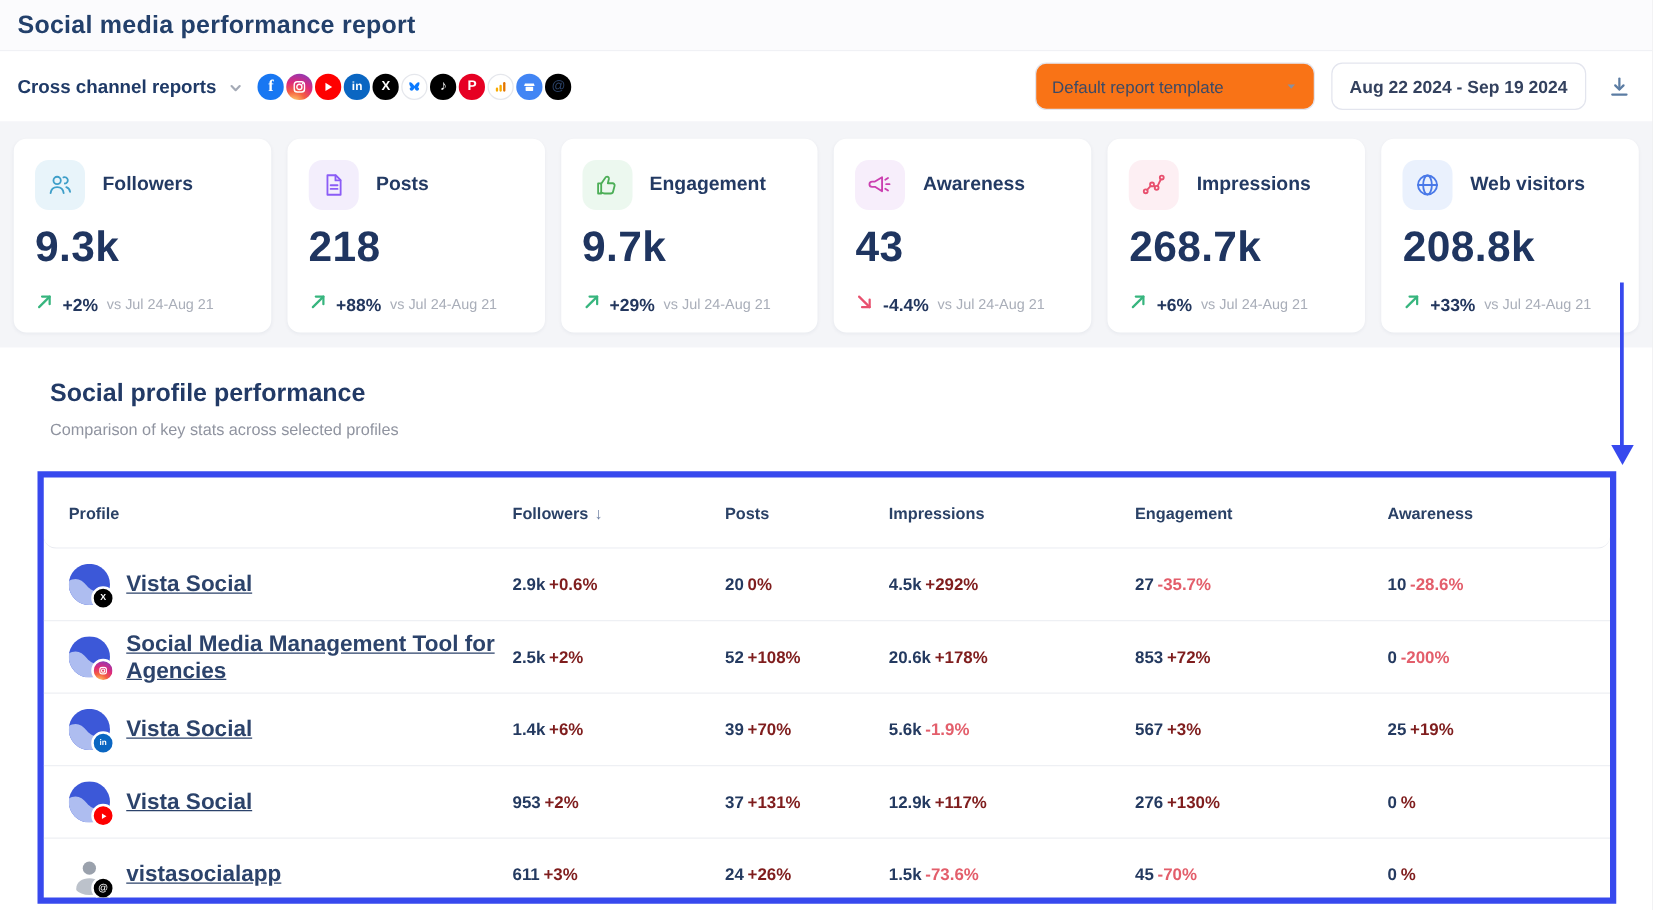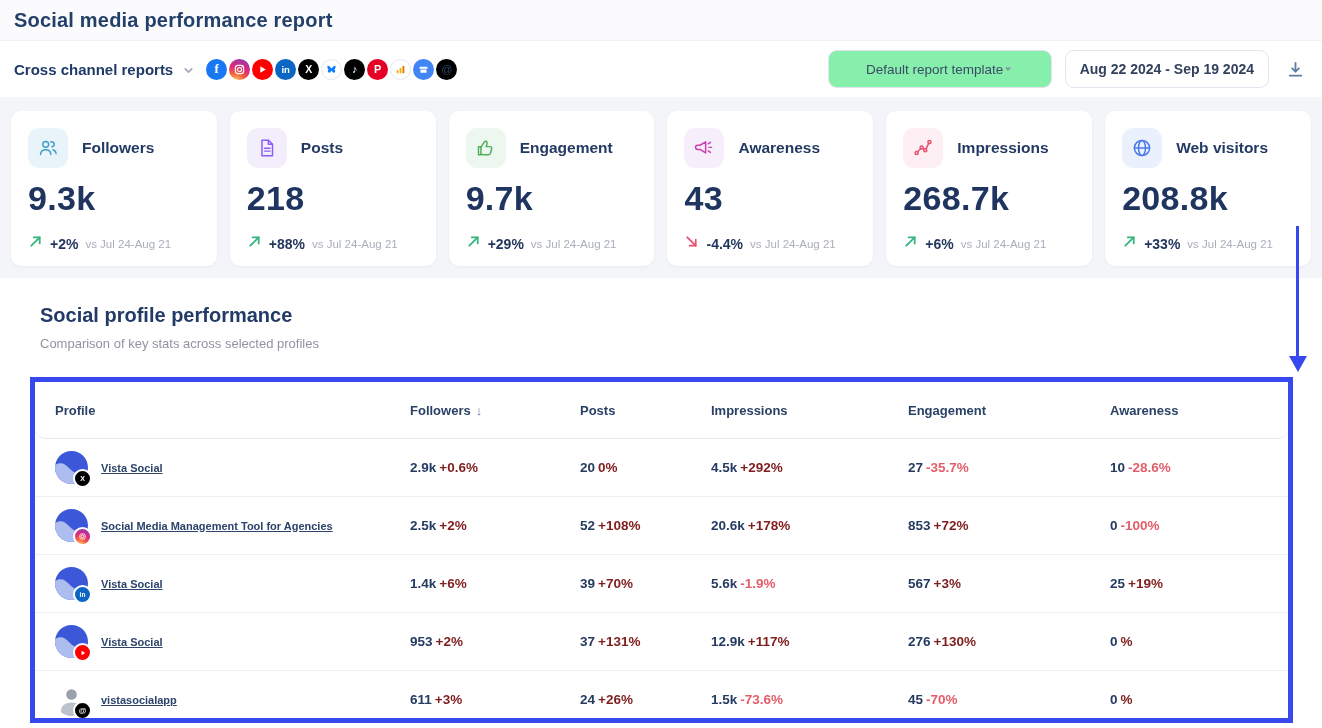--- a/index.html
+++ b/index.html
@@ -25,22 +25,22 @@
   .net.li{background:#0a66c2;font-size:9.5px;}
   .net.xx{background:#000;font-size:10.5px;}
   .net.bs{background:#fff;border:1px solid #e5e7ec;}
   .net.tt{background:#000;font-size:11px;}
   .net.pi{background:#e60023;font-size:11px;}
   .net.ga{background:#fff;border:1px solid #e5e7ec;}
   .net.gb{background:#4285f4;}
   .net.th{background:#000;font-size:11px;font-weight:400;}
 
   .tb-right{margin-left:auto;display:flex;align-items:center;gap:13px;}
-  .selectbox{width:224px;height:38px;border:1px solid #e3e5ee;border-radius:9px;background:#86efac;
-             display:flex;align-items:center;justify-content:center;padding:0 13px;
+  .selectbox{width:224px;height:38px;border:1px solid #e3e5ee;border-radius:9px;background:#f97316;
+             display:flex;align-items:center;justify-content:space-between;padding:0 13px;
              font-size:13.5px;color:#3c4a66;box-sizing:border-box;cursor:pointer;}
   .datebox{height:38px;border:1px solid #e3e5ee;border-radius:9px;background:#fff;
            display:flex;align-items:center;padding:0 14px;font-size:14px;font-weight:600;
            color:#33415e;box-sizing:border-box;cursor:pointer;}
   .dl-btn{display:flex;align-items:center;justify-content:center;width:26px;height:26px;cursor:pointer;}
 
   
   .cards{display:flex;gap:13px;padding:14px 11px 12px 11px;}
   .card{flex:1;height:155px;background:#fff;border-radius:10px;box-sizing:border-box;
         padding:17px 17px 14px 17px;box-shadow:0 1px 3px rgba(25,35,70,.05);}
@@ -72,21 +72,21 @@
   .avatar-wrap{position:relative;width:33px;height:33px;flex:0 0 auto;}
   .avatar{display:block;width:33px;height:33px;border-radius:50%;overflow:hidden;}
   .badge{position:absolute;right:-4px;bottom:-4px;width:15px;height:15px;border-radius:50%;
          border:2px solid #fff;display:flex;align-items:center;justify-content:center;
          color:#fff;font-weight:700;box-sizing:content-box;}
   .b-x{background:#000;font-size:7px;}
   .b-ig{background:radial-gradient(circle at 28% 118%, #fdc468 12%, #f56040 36%, #dd2a7b 62%, #8a3ab9 92%);}
   .b-li{background:#0a66c2;font-size:6.5px;}
   .b-yt{background:#fe0000;}
   .b-th{background:#000;font-size:8px;font-weight:400;}
-  .plink{font-size:11px;font-weight:600;color:#2c436b;text-decoration:underline;cursor:pointer;}
+  .plink{font-size:18px;font-weight:600;color:#2c436b;text-decoration:underline;cursor:pointer;}
   .cell{font-size:13.5px;font-weight:600;color:#243a60;}
   .chg{margin-left:3px;font-weight:600;}
   .pos{color:#7f1d1d;} .neg{color:#e35e6b;}
 
   
   .anno-line{position:absolute;left:1296px;top:226px;width:3px;height:132px;background:#3749ee;}
   .anno-head{position:absolute;left:1288.5px;top:356px;width:0;height:0;
              border-left:9px solid transparent;border-right:9px solid transparent;
              border-top:16px solid #3749ee;}
 </style>
@@ -367,21 +367,21 @@
                 <circle cx="12" cy="12" r="4.5"></circle>
               </svg>
             </span>
         </span>
         <a class="plink">Social Media Management Tool for Agencies</a>
       </div>
       <div class="cell"><span>2.5k</span><span class="chg pos">+2%</span></div>
       <div class="cell"><span>52</span><span class="chg pos">+108%</span></div>
       <div class="cell"><span>20.6k</span><span class="chg pos">+178%</span></div>
       <div class="cell"><span>853</span><span class="chg pos">+72%</span></div>
-      <div class="cell"><span>0</span><span class="chg neg">-100%</span></div>
+      <div class="cell"><span>0</span><span class="chg neg">-200%</span></div>
     </div>
 
     <div class="grid trow">
       <div class="pcell">
         <span class="avatar-wrap">
           <span class="avatar"><svg width="33" height="33" viewBox="0 0 33 33">
                 <rect width="33" height="33" fill="#3c58d8"></rect>
                 <path d="M-2 15 C5 10 10 12 14.5 17.5 C19 23 27 24.5 35 19 L35 35 L-2 35 Z" fill="#aebdf0"></path>
               </svg></span>
           <span class="badge b-li">in</span>

